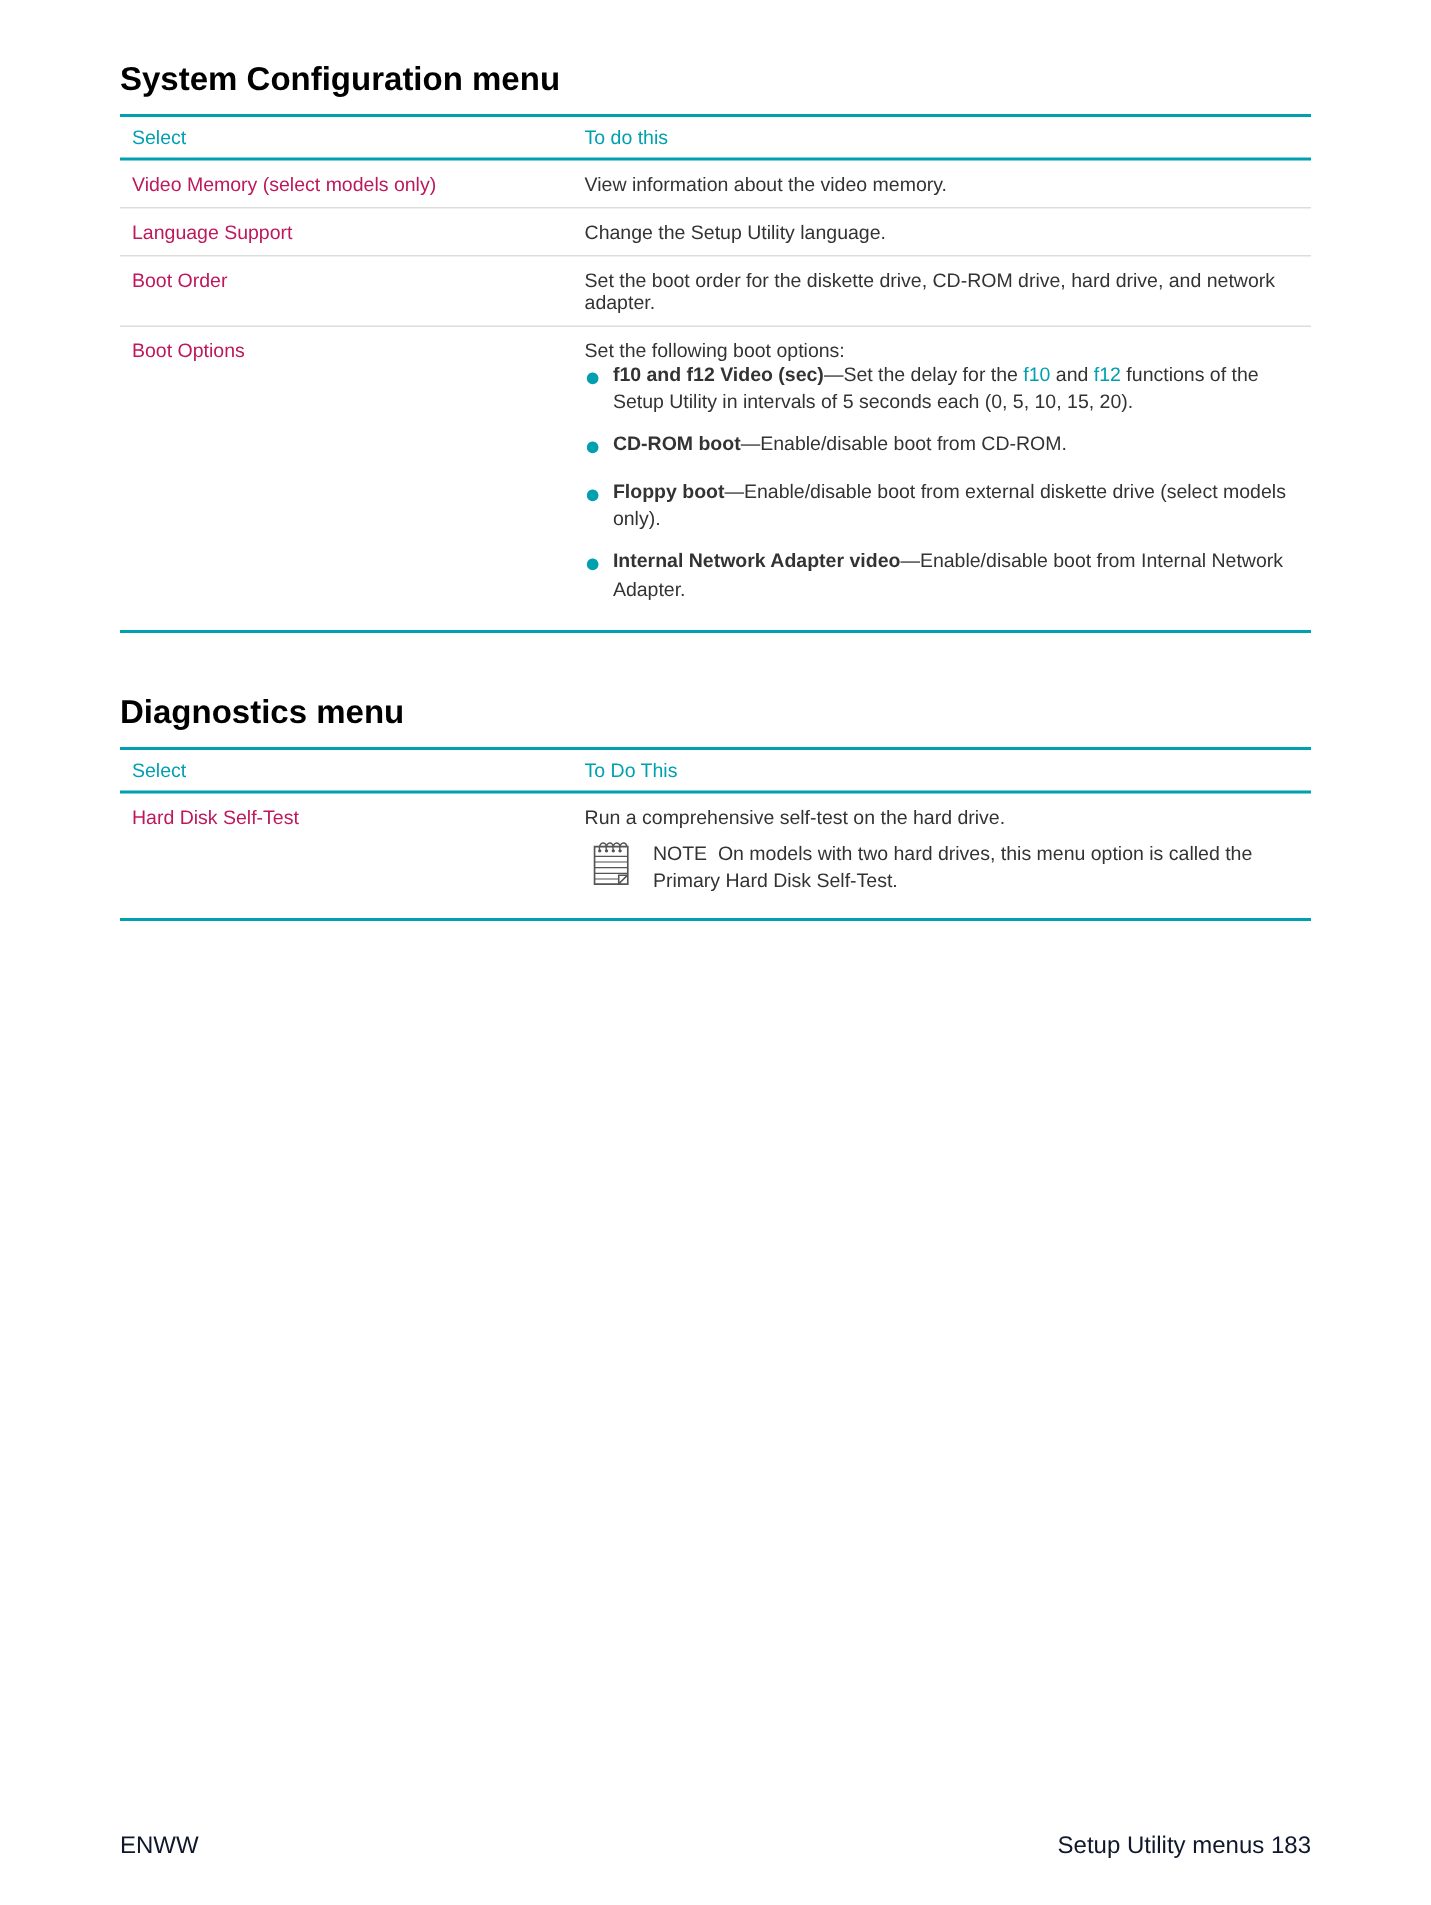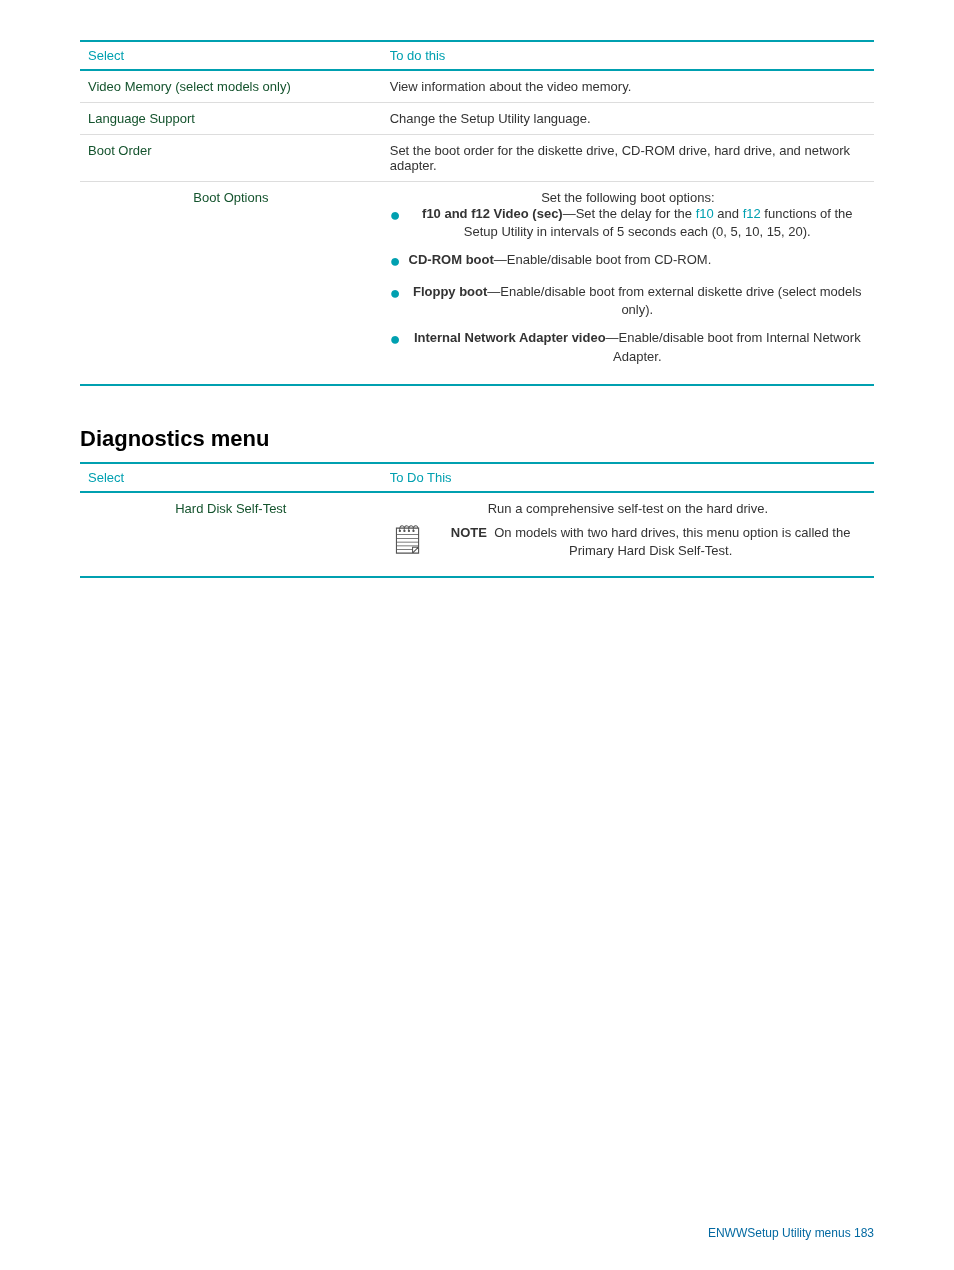--- a/index.html
+++ b/index.html
@@ -37,30 +37,29 @@
       font-weight: normal;
       font-size: 13px;
     }
     .col-select { width: 38%; }
     .col-do { width: 62%; }
     tbody tr {
       border-bottom: 1px solid #ddd;
     }
     tbody tr:last-child {
       border-bottom: 2px solid #00a0b0;
-      text-align: center;
     }
     td {
       padding: 8px 8px;
       vertical-align: top;
       font-size: 13px;
       color: #333;
     }
     td.select-col {
-      color: #14532d;
+      color: #be185d;
     }
     a.link-teal {
       color: #00a0b0;
       text-decoration: none;
     }
     .bullet-list {
       list-style: none;
       padding: 0;
       margin: 0;
     }
@@ -93,44 +92,45 @@
       color: #555;
       flex-shrink: 0;
       margin-top: 2px;
     }
     .note-text {
       font-size: 13px;
       color: #333;
       line-height: 1.4;
     }
     .note-label {
-      font-weight: bold;
+      font-weight: normal;
       color: #333;
       margin-top: 30px;
     }
     .footer {
       position: absolute;
       bottom: 30px;
       left: 80px;
       right: 80px;
       display: flex;
-      justify-content: flex-end;
-      font-size: 12px;
-      color: #0369a1;
+      justify-content: space-between;
+      font-size: 16px;
+      color: #0f172a;
     }
     .bold-term {
       font-weight: bold;
     }
   </style>
 </head>
 <body>
 
 <div>
 
   <div class="section">
+    <h1>System Configuration menu</h1>
     <table>
       <thead>
         <tr class="header-row">
           <th class="col-select">Select</th>
           <th class="col-do">To do this</th>
         </tr>
       </thead>
       <tbody>
 
         <tr>

